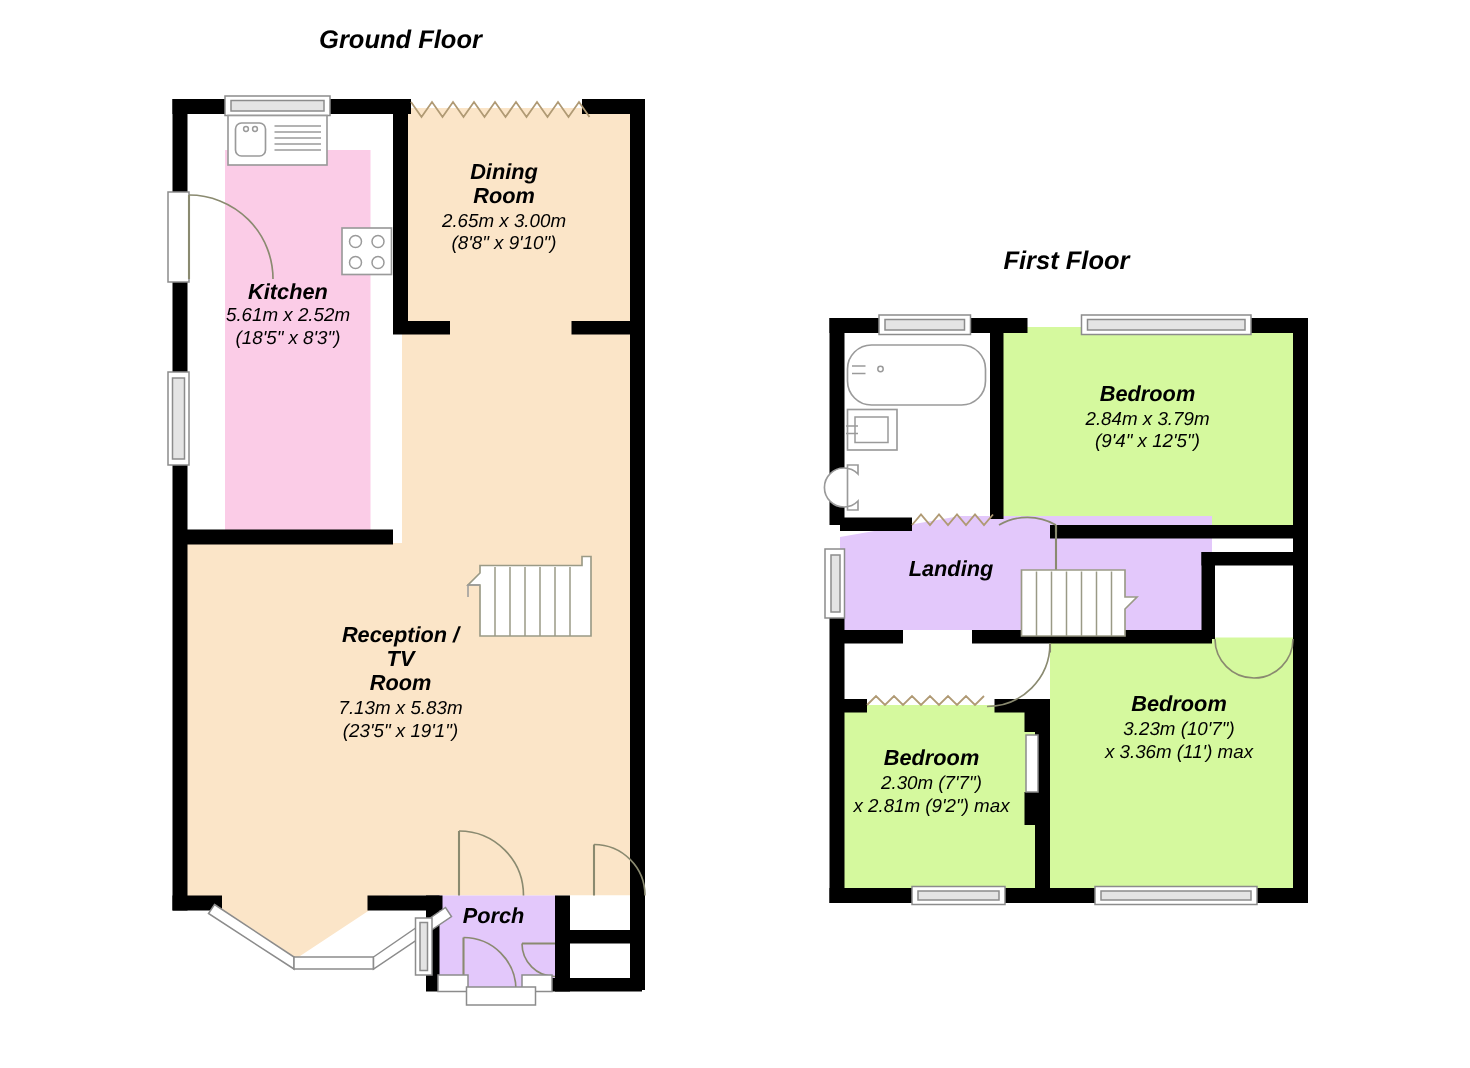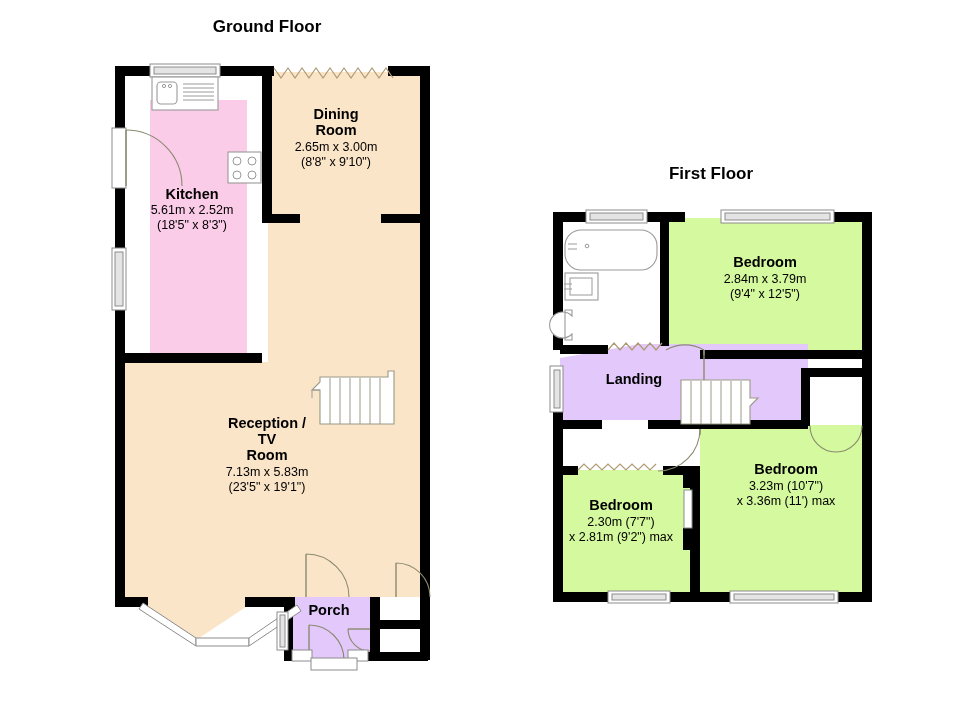--- a/index.html
+++ b/index.html
@@ -12,20 +12,21 @@
     height: 712px;
     position: relative;
     overflow: hidden;
     font-family: "Liberation Sans", sans-serif;
   }
   #floorplan-root {
     position: absolute;
     left: 0; top: 0;
     width: 980px;
     height: 712px;
+    font-style: italic;
   }
   svg.plan {
     position: absolute;
     left: 0; top: 0;
     width: 980px;
     height: 712px;
     display: block;
   }
   .floor-title {
     font-family: "Liberation Sans", sans-serif;

